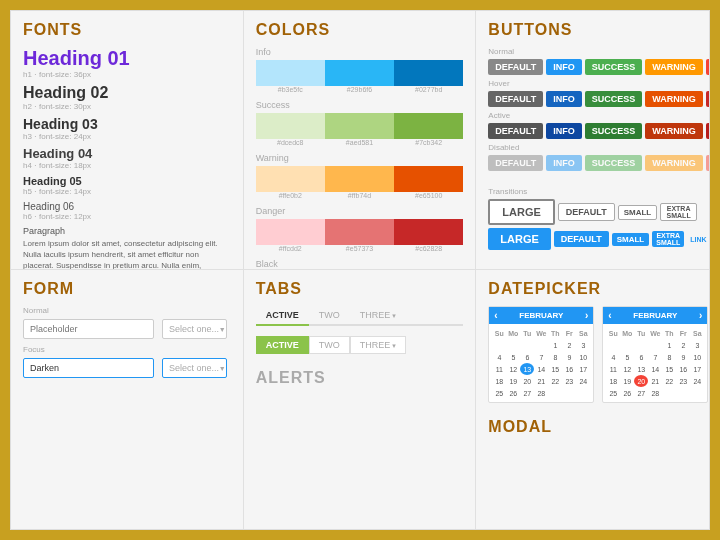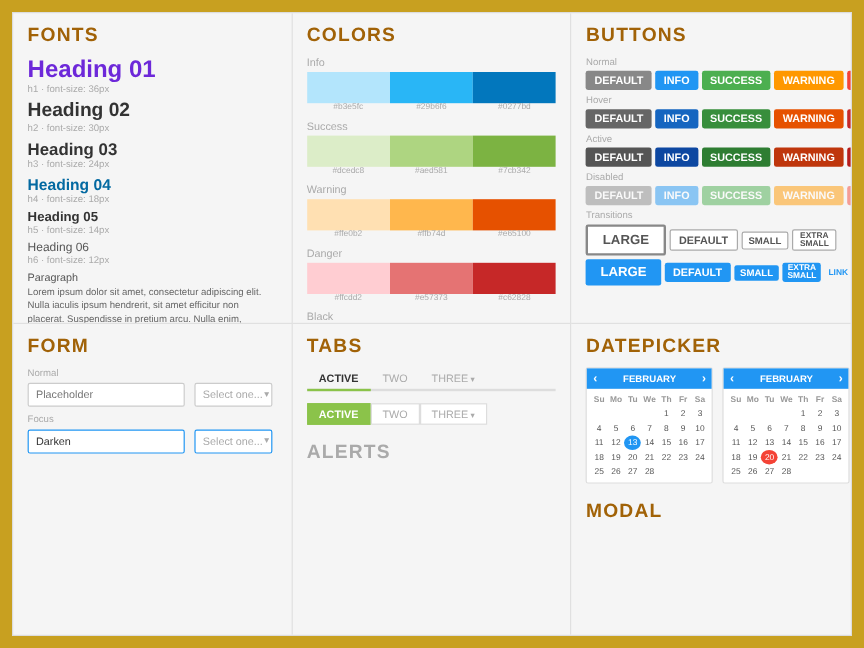--- a/index.html
+++ b/index.html
@@ -36,21 +36,21 @@
       font-weight: bold;
       color: #a16207;
       letter-spacing: 1px;
       margin-bottom: 8px;
     }
 
     
     .h1 { font-size: 20px; font-weight: bold; color: #6d28d9; }
     .h2 { font-size: 16px; font-weight: bold; color: #333; }
     .h3 { font-size: 14px; font-weight: bold; color: #333; }
-    .h4 { font-size: 13px; font-weight: bold; color: #0369a1; }
+    .h4 { font-size: 13px; font-weight: bold; color: #404040; }
     .h5 { font-size: 11px; font-weight: bold; color: #333; }
     .h6 { font-size: 10px; font-weight: normal; color: #555; }
     .font-meta { font-size: 8px; color: #aaa; margin-bottom: 5px; }
     .paragraph-label { font-size: 9px; font-weight: normal; color: #555; }
     .paragraph-text { font-size: 8px; color: #666; line-height: 1.4; margin-top: 2px; }
     .font-item { margin-bottom: 3px; }
 
     
     .color-section { margin-bottom: 7px; }
     .color-label { font-size: 9px; color: #aaa; margin-bottom: 3px; }
@@ -80,21 +80,21 @@
     .btn-hover-info { background: #1565C0; }
     .btn-hover-success { background: #388E3C; }
     .btn-hover-warning { background: #E65100; }
     .btn-hover-danger { background: #c62828; }
     .btn-active-default { background: #555; }
     .btn-active-info { background: #0d47a1; }
     .btn-active-success { background: #2e7d32; }
     .btn-active-warning { background: #bf360c; }
     .btn-active-danger { background: #b71c1c; }
     .btn-disabled { opacity: 0.5; }
-    .btn-size-label { font-size: 8px; color: #aaa; margin-top: 4px; margin-bottom: 3px; }
+    .btn-size-label { font-size: 8px; color: #aaa; margin-top: 16px; margin-bottom: 3px; }
     .btn-large { padding: 5px 12px; font-size: 11px; }
     .btn-small { padding: 2px 5px; font-size: 8px; }
     .btn-xsmall { padding: 1px 4px; font-size: 7px; }
     .btn-link { background: none; color: #2196F3; font-size: 7px; padding: 1px 3px; }
     .btn-outline-default { background: white; color: #555; border: 1px solid #aaa; }
     .btn-outline-large { background: white; color: #555; border: 2px solid #888; font-size: 11px; padding: 5px 12px; }
 
     
     .form-state-label { font-size: 8px; color: #aaa; margin-bottom: 4px; margin-top: 6px; }
     .form-row { display: flex; gap: 8px; margin-bottom: 6px; }

